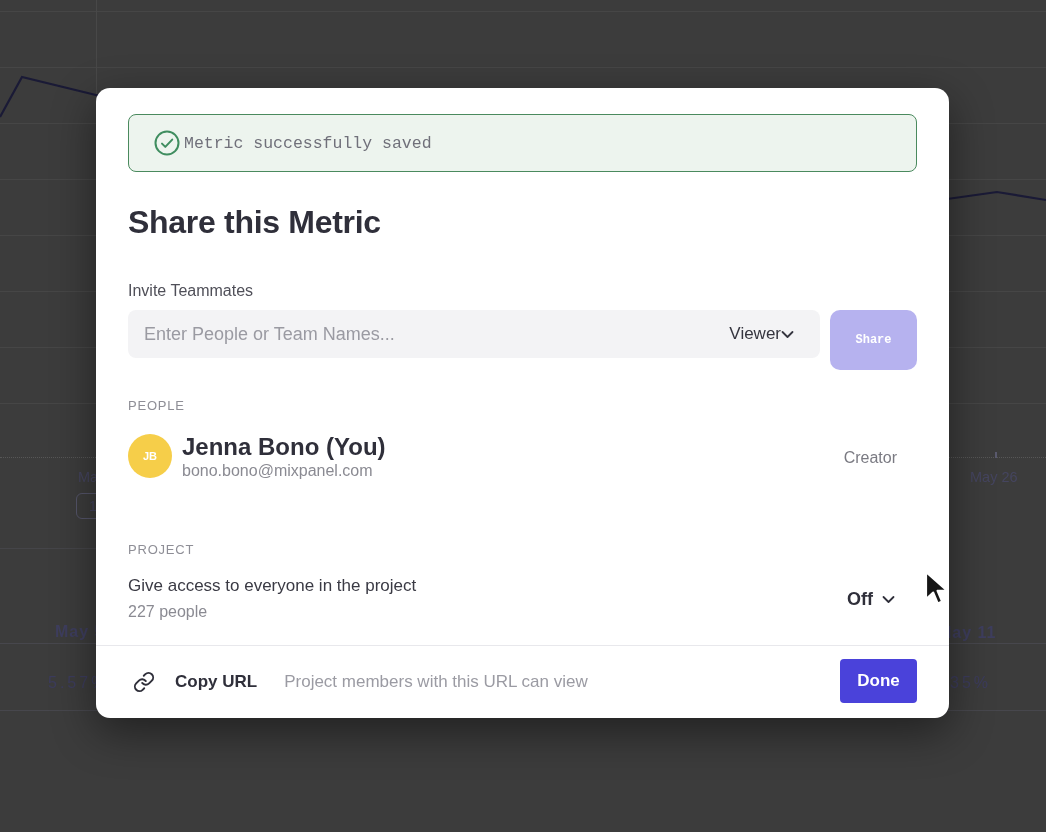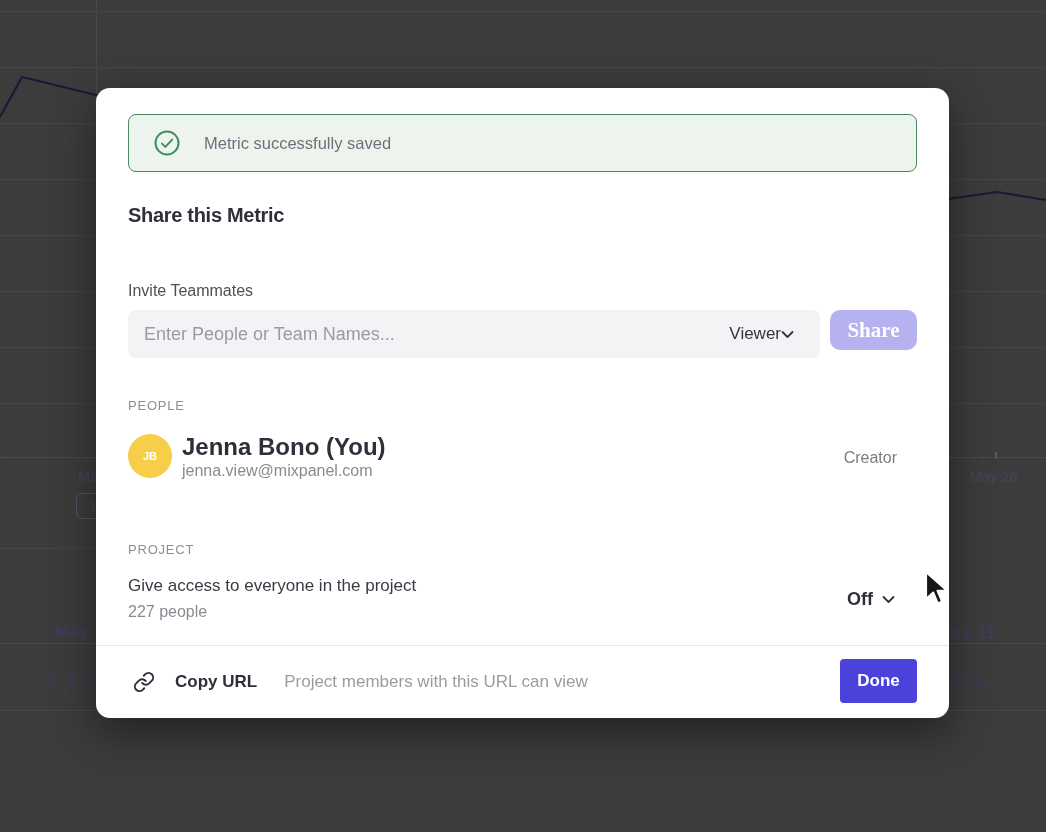--- a/index.html
+++ b/index.html
@@ -21,37 +21,37 @@
   .tbl-val  { position:absolute; color:#3c3c5c; font-size:16px; letter-spacing:3px; white-space:nowrap; }
   .chart-svg { position:absolute; left:0; top:0; }
 
   
   .modal { position:absolute; left:96px; top:88px; width:853px; height:630px; background:#ffffff;
            border-radius:14px; box-shadow:0 14px 44px rgba(0,0,0,0.45); z-index:10; }
 
   .toast { position:absolute; left:32px; top:26px; width:789px; height:58px; background:#edf4ee;
            border:1px solid #4a8a5e; border-radius:8px; display:flex; align-items:center; }
   .toast-icon { margin-left:25px; width:26px; height:26px; flex:0 0 auto; }
-  .toast-text { margin-left:24px; color:#70707a; font-size:16.5px; }
+  .toast-text { margin-left:4px; color:#70707a; font-size:16.5px;font-family:Liberation Mono, monospace; }
 
-  .modal-title { position:absolute; left:32px; top:116px; color:#2f2f3a; font-size:20px; font-weight:700; letter-spacing:-0.3px; }
+  .modal-title { position:absolute; left:32px; top:116px; color:#2f2f3a; font-size:32px; font-weight:700; letter-spacing:-0.3px; }
 
   .invite-label { position:absolute; left:32px; top:194px; color:#4f4f58; font-size:16px; font-weight:500; }
 
   .invite-input-wrap { position:absolute; left:32px; top:222px; width:692px; height:48px;
                        background:#f3f3f5; border-radius:8px; display:flex; align-items:center; }
   .invite-input { flex:1; height:100%; background:transparent; border:none; outline:none;
                   padding:0 8px 0 16px; font-size:18px; color:#35353f; font-family:"Liberation Sans", sans-serif; }
   .invite-input::placeholder { color:#9a9aa2; }
   .role-select { display:flex; align-items:center; padding-right:26px; cursor:pointer; }
   .role-select-label { color:#35353f; font-size:17px; font-weight:500; }
 
-  .share-btn { position:absolute; left:734px; top:222px; width:87px; height:40px; background:#b6b2ef;
-               border:none; border-radius:10px; color:#ffffff; font-size:21px; font-weight:700;
-               font-family:Liberation Serif, serif; }
+  .share-btn { position:absolute; left:734px; top:222px; width:87px; height:60px; background:#b6b2ef;
+               border:none; border-radius:10px; color:#ffffff; font-size:12px; font-weight:700;
+               font-family:Liberation Mono, monospace; }
 
   .section-label { position:absolute; left:32px; color:#8e8e96; font-size:13px; font-weight:500; letter-spacing:0.8px; }
 
   .avatar { position:absolute; left:32px; top:346px; width:44px; height:44px; border-radius:50%;
             background:#f6ce49; color:#ffffff; font-size:11px; font-weight:700;
             display:flex; align-items:center; justify-content:center; }
   .person-name  { position:absolute; left:86px; top:345px; color:#2f2f3a; font-size:24px; font-weight:700; }
   .person-email { position:absolute; left:86px; top:374px; color:#8a8a92; font-size:16px; }
   .person-role  { position:absolute; right:52px; top:361px; color:#7a7a82; font-size:16px; }
 
@@ -128,21 +128,21 @@
       </svg>
     </div>
   </div>
 
   <button class="share-btn">Share</button>
 
   <div class="section-label" style="top:310px">PEOPLE</div>
 
   <div class="avatar">JB</div>
   <div class="person-name">Jenna Bono (You)</div>
-  <div class="person-email">jenna.view@mixpanel.com</div>
+  <div class="person-email">bono.bono@mixpanel.com</div>
   <div class="person-role">Creator</div>
 
   <div class="section-label" style="top:454px">PROJECT</div>
 
   <div class="project-title">Give access to everyone in the project</div>
   <div class="project-subtitle">227 people</div>
 
   <div class="project-toggle">
     <span class="project-toggle-label">Off</span>
     <svg width="13" height="9" viewBox="0 0 13 9">

